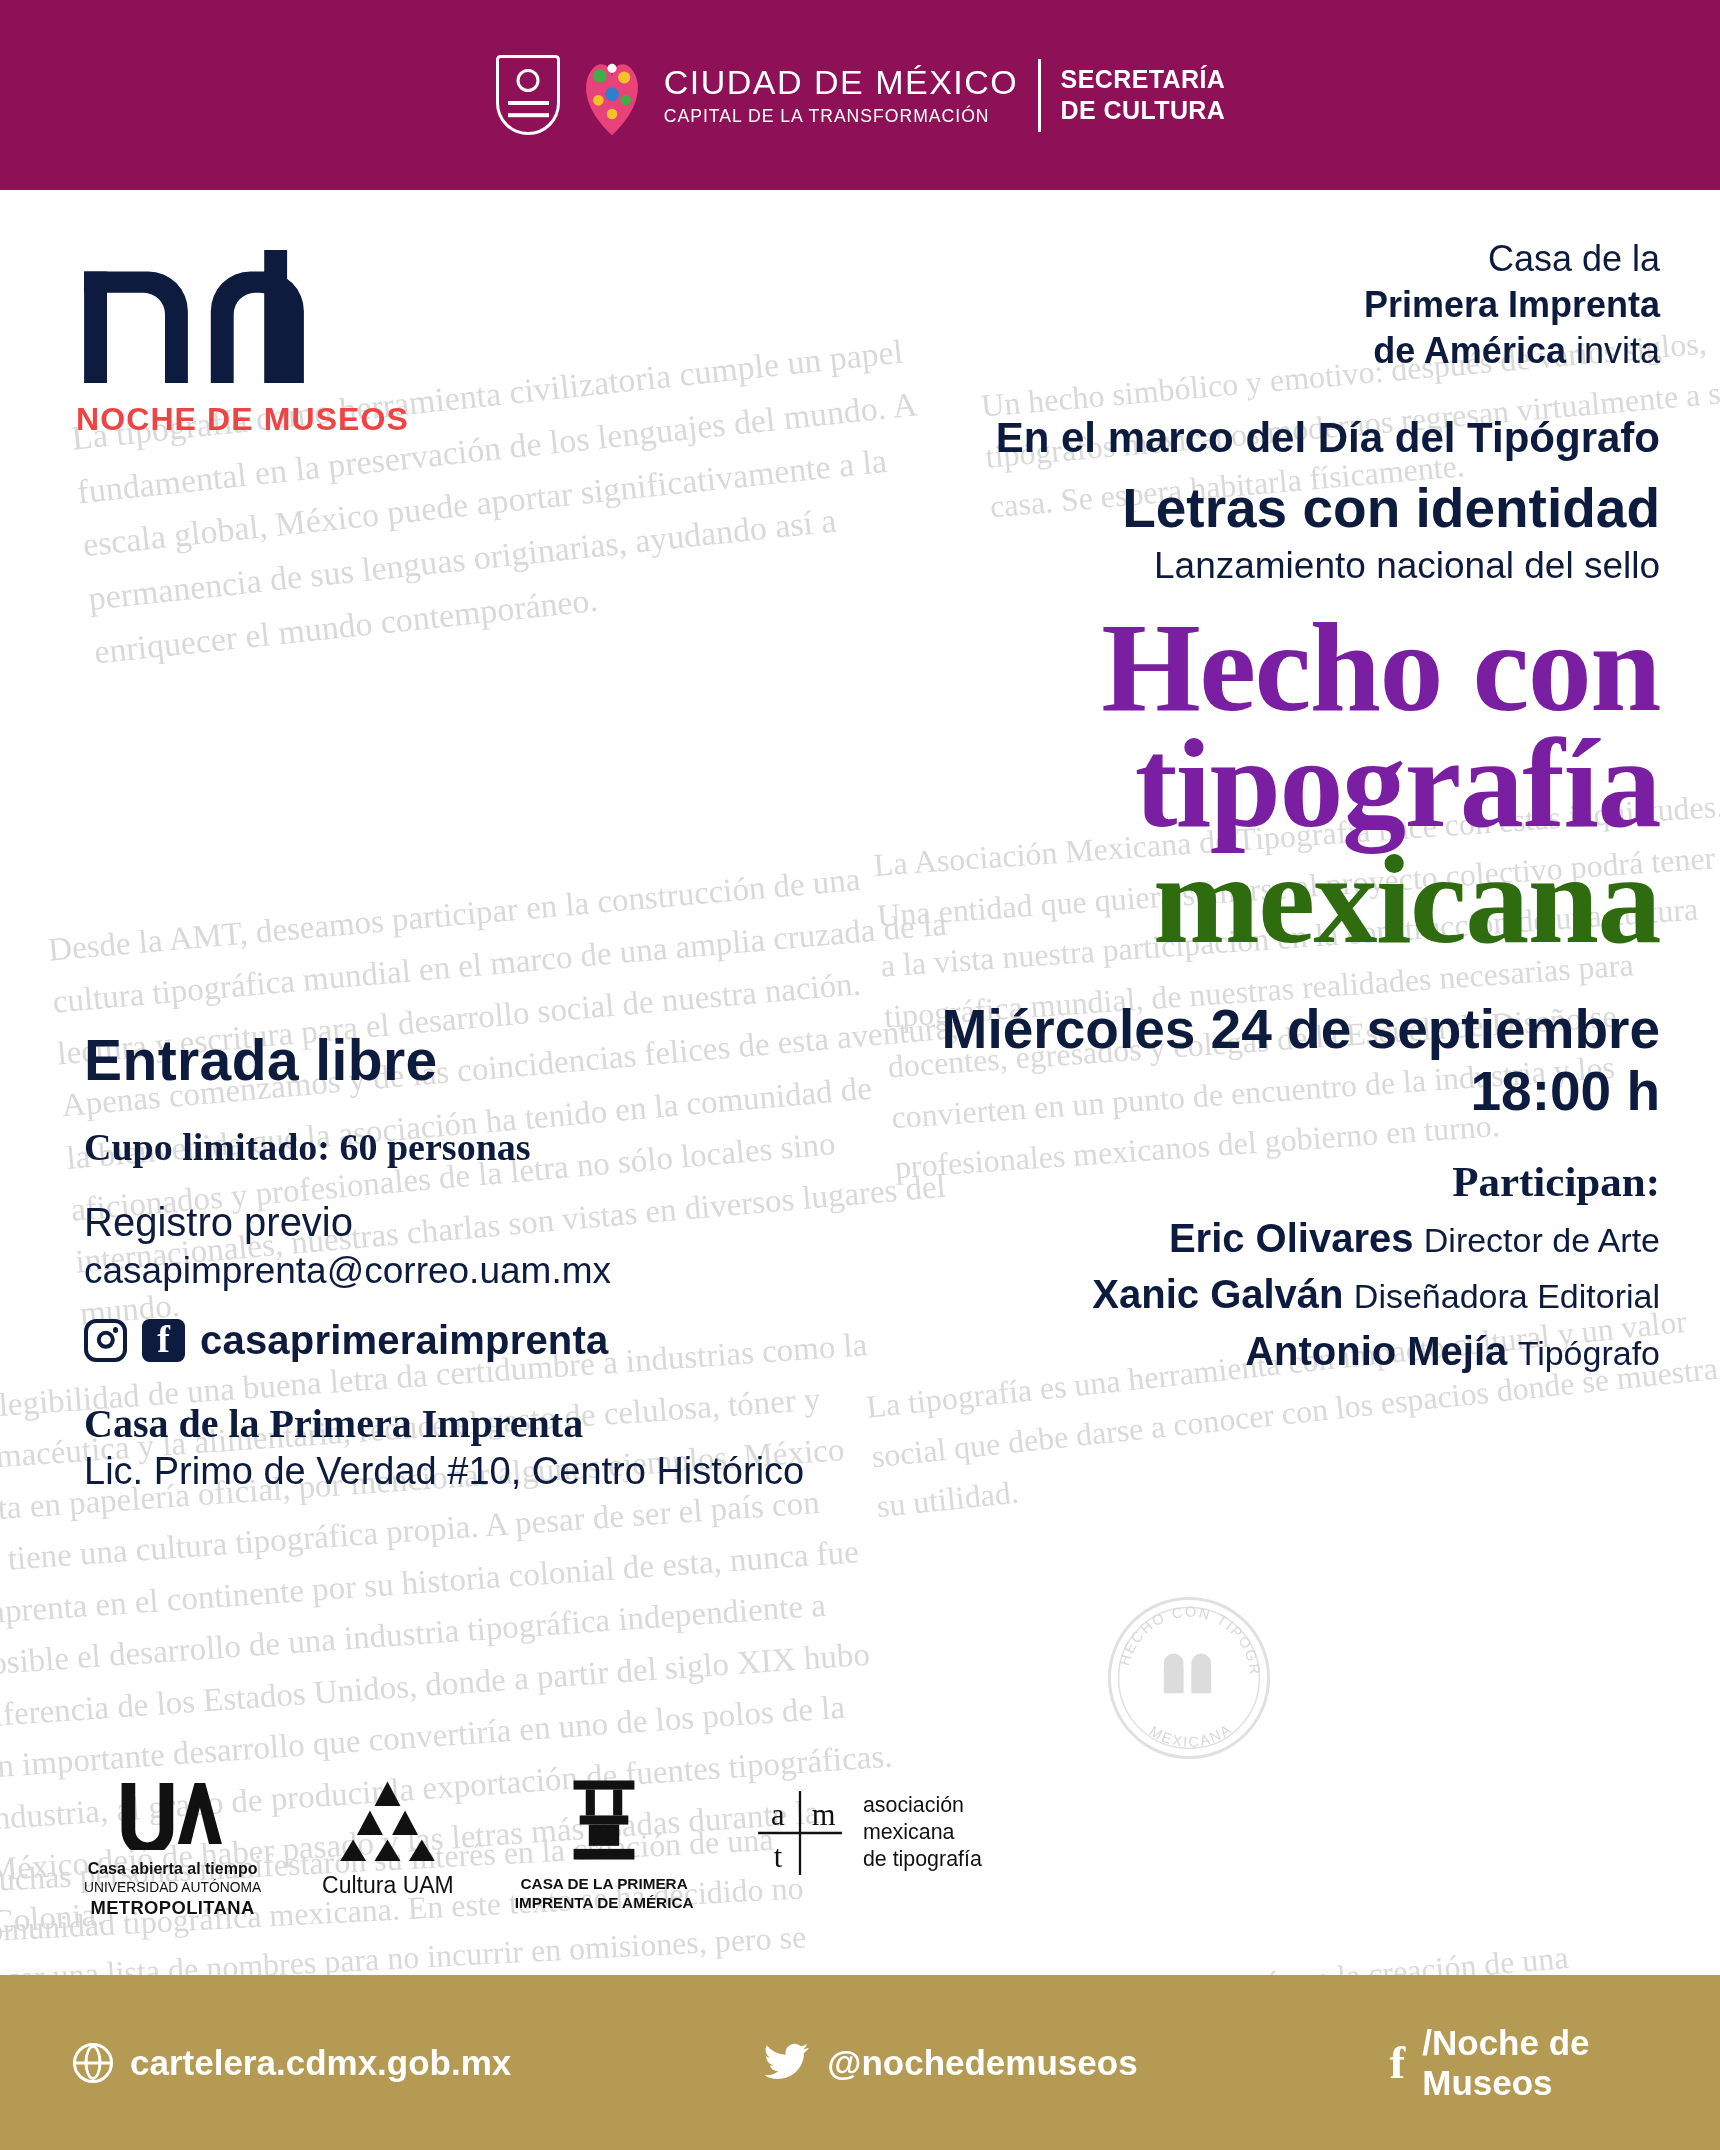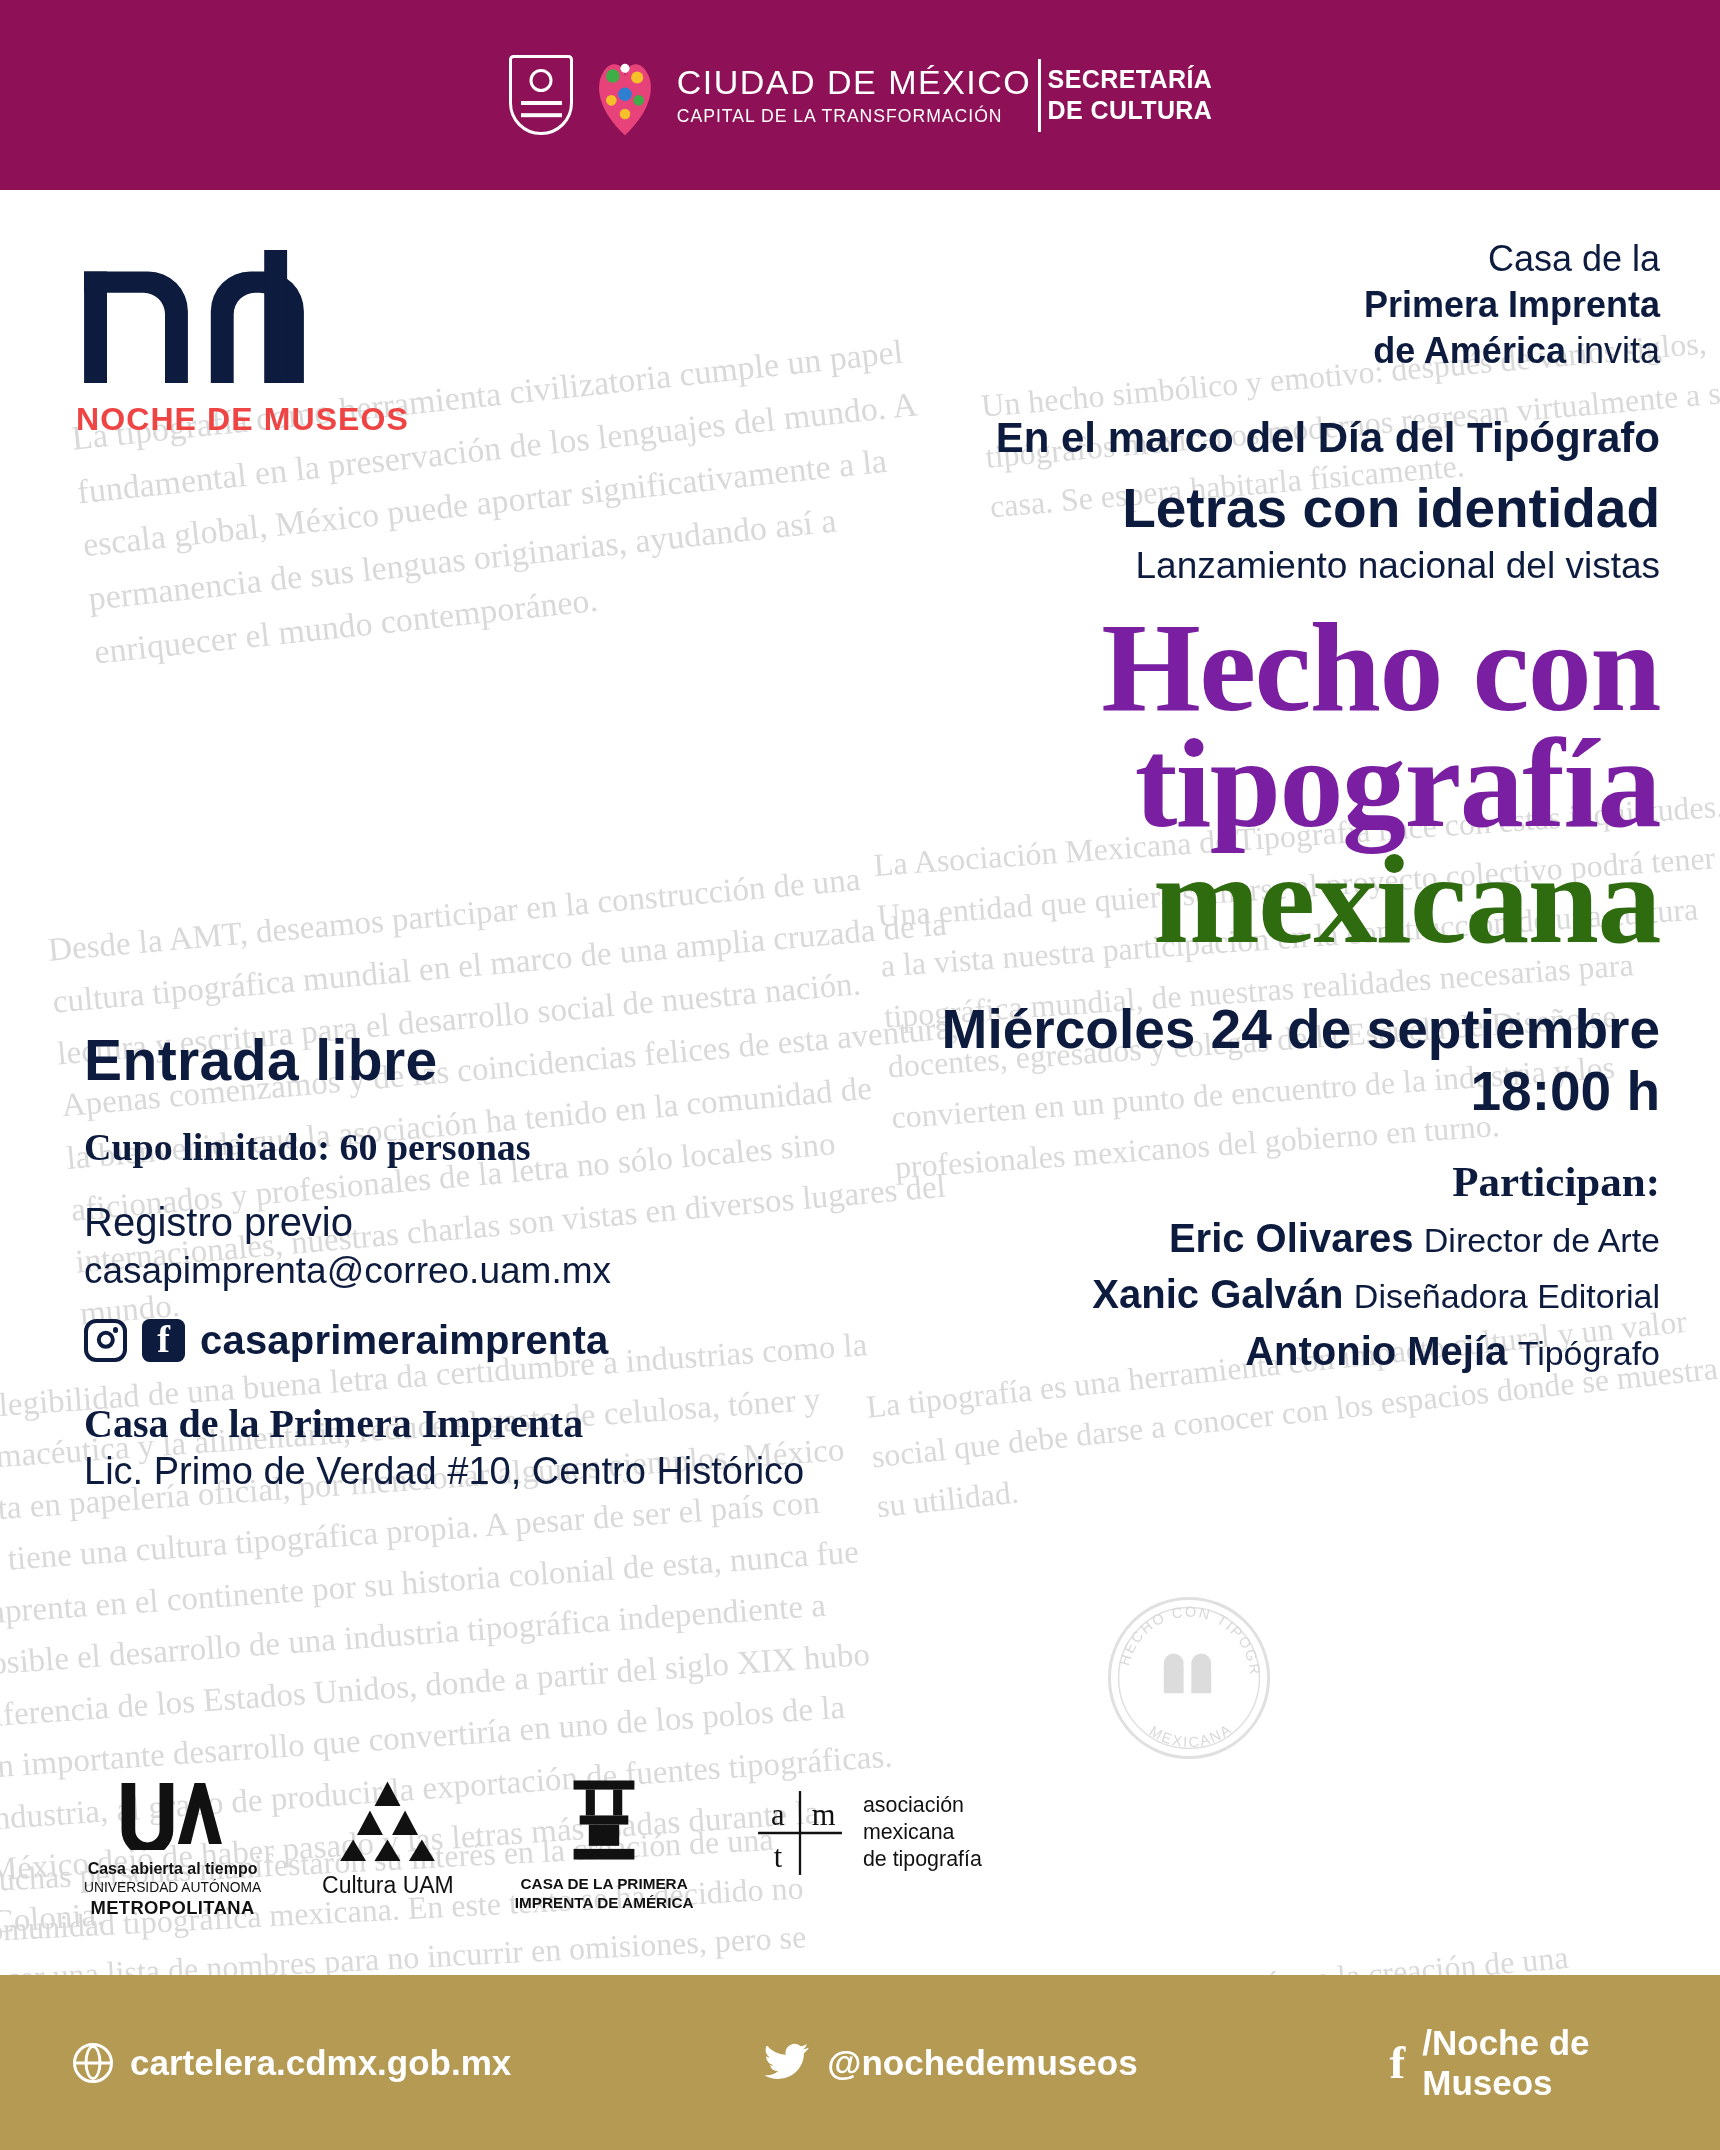--- a/index.html
+++ b/index.html
@@ -57,21 +57,21 @@
     box-shadow: 0 12.2px 0 0 #ffffff;
   }
   .heart-logo {
     width: 70px; height: 90px;
     position: relative;
   }
   .heart-logo svg { display: block; }
   .bar-text {
     display: flex;
     align-items: center;
-    gap: 7px;
+    gap: 20px;
   }
   .bar-block1 { color: #ffffff; line-height: 1.05; }
   .bar-block1 .l1 {
     font-size: 34px;
     letter-spacing: 1.5px;
     font-weight: 400;
   }
   .bar-block1 .l2 {
     font-size: 17.6px;
     letter-spacing: 1px;
@@ -535,21 +535,21 @@
 
   <div class="right-col">
     <div class="invite">
       <div>Casa de la</div>
       <div><b>Primera Imprenta</b></div>
       <div><b>de América</b><span> invita</span></div>
     </div>
 
     <div class="marco">En el marco del Día del Tipógrafo</div>
     <div class="letras">Letras con identidad</div>
-    <div class="lanzamiento">Lanzamiento nacional del vistas</div>
+    <div class="lanzamiento">Lanzamiento nacional del sello</div>
 
     <div class="title-block">
       <div class="title-l1">Hecho con</div>
       <div class="title-l2">tipografía</div>
       <div class="title-l3">mexicana</div>
     </div>
 
     <div class="datetime">
       <div>Miércoles 24 de septiembre</div>
       <div>18:00 h</div>

